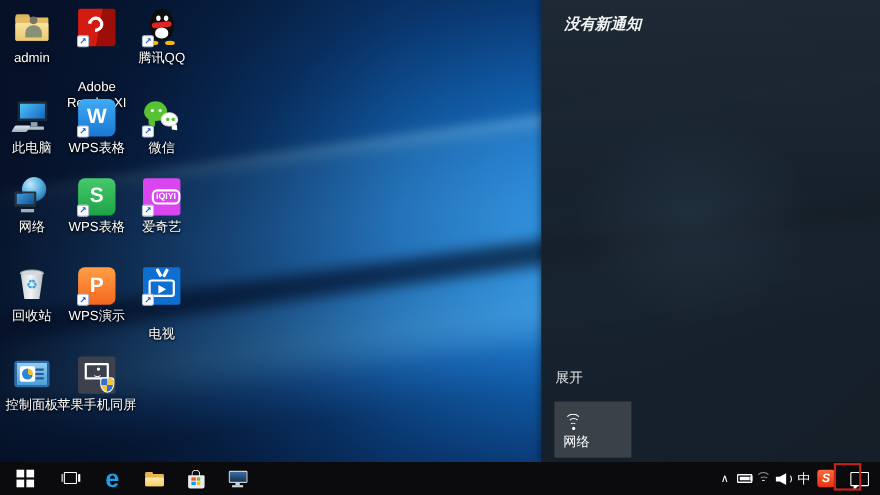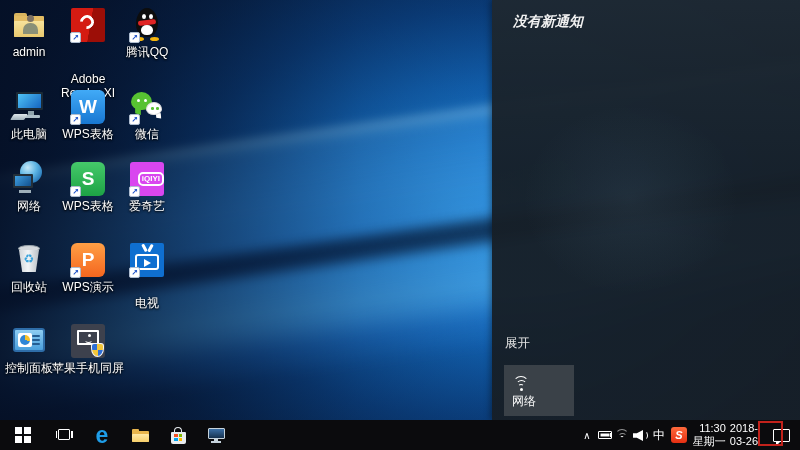--- a/index.html
+++ b/index.html
@@ -413,24 +413,20 @@
           <i class="wf wf3"></i>
       </div>
       <div class="tray-ic spk">
         <i class="bd"></i>
           <i class="wv"></i>
       </div>
       <div class="tray-ic ime">中</div>
       <div class="tray-ic sogou">
         <i>S</i>
       </div>
-      <div class="tray-ic clock">
-        <div>11:30 星期一</div>
-        <div>2018-03-26</div>
-      </div>
       <div class="tray-ic acbtn">
         <div class="acb">
             <i></i>
           </div>
       </div>
     </div>
   </div>
 
   <div class="ac-annot"></div>
 

